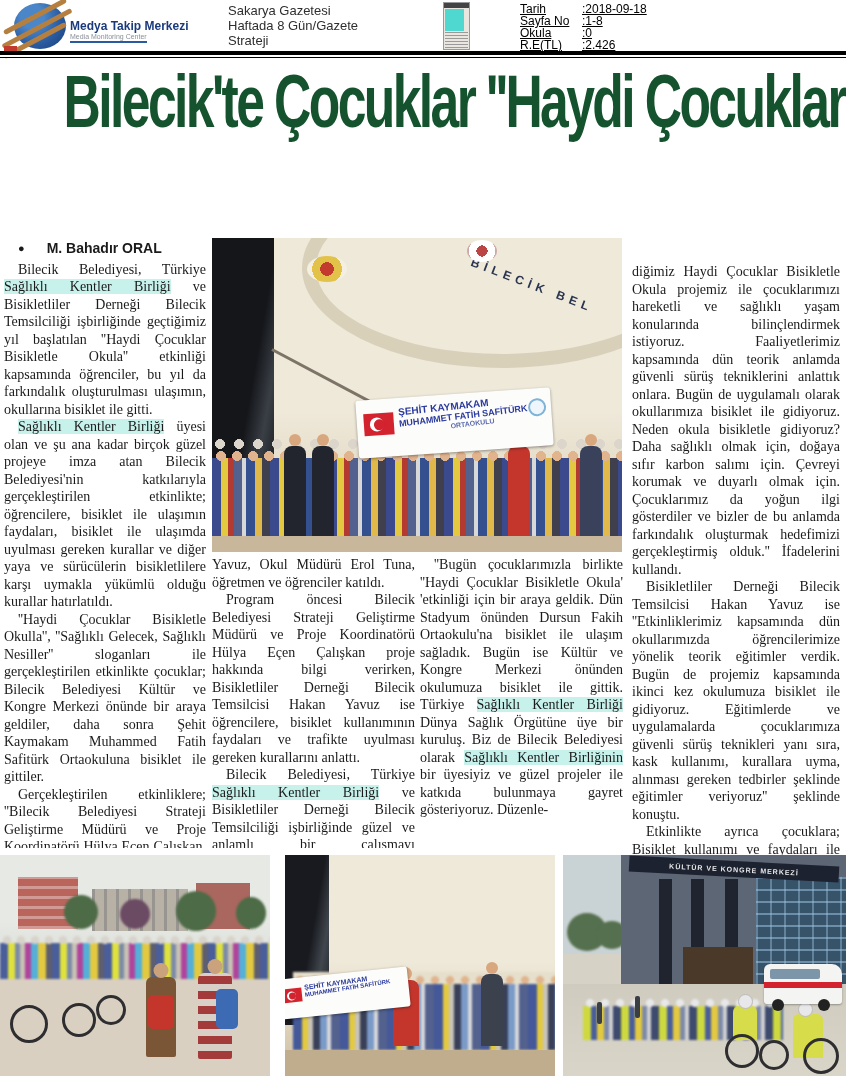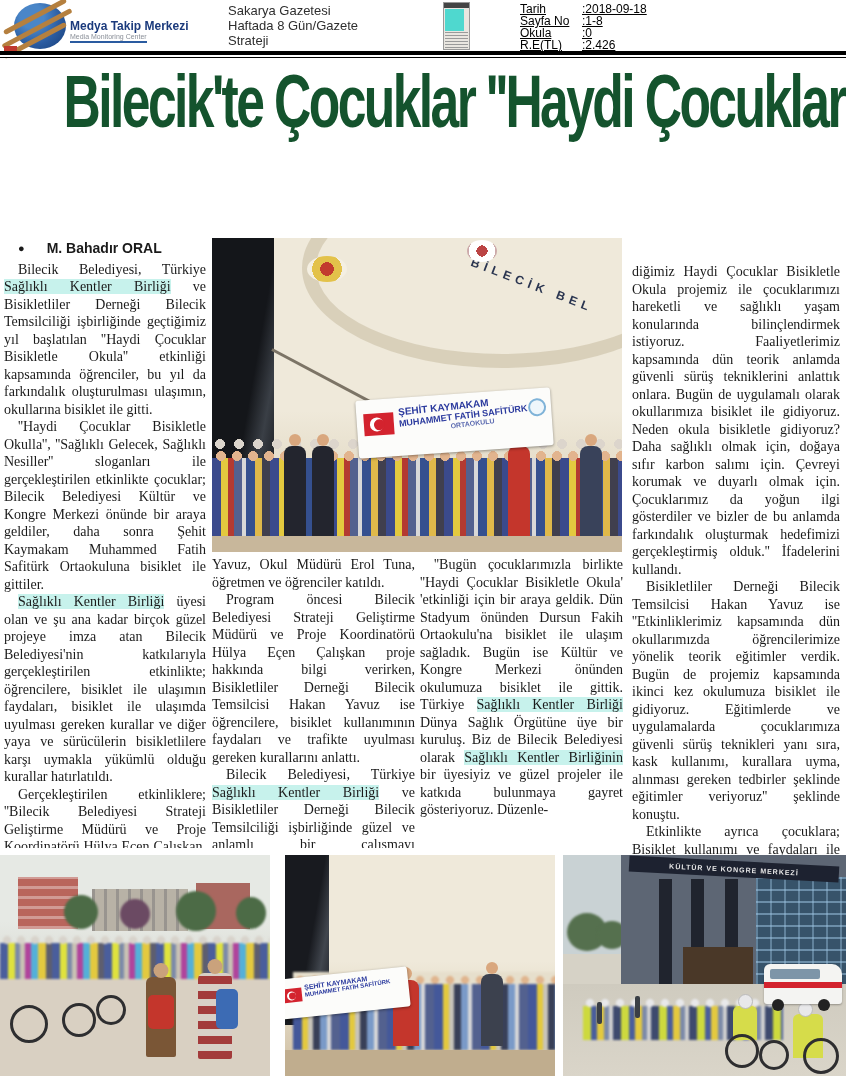--- a/index.html
+++ b/index.html
@@ -215,22 +215,22 @@
     <div><span class="hl-line">Bilecik'te Çocuklar ''Haydi Çocuklar</span></div>
   </div>
 
   <div class="col" id="col1">
     <div class="byline">
       <span class="dot">●</span>
       <span>M. Bahadır ORAL</span>
     </div>
     <div>
         <p><span>Bilecik Belediyesi, Türkiye </span><span class="hl">Sağlıklı Kentler Birliği</span><span> ve Bisikletliler Derneği Bilecik Temsilciliği işbirliğinde geçtiğimiz yıl başlatılan ''Haydi Çocuklar Bisikletle Okula'' etkinliği kapsamında öğrenciler, bu yıl da farkındalık oluşturulması ulaşımın, okullarına bisiklet ile gitti.</span></p>
+        <p><span class="hl">Sağlıklı Kentler Birliği</span><span> üyesi olan ve şu ana kadar birçok güzel projeye imza atan Bilecik Belediyesi'nin katkılarıyla gerçekleştirilen etkinlikte; öğrencilere, bisiklet ile ulaşımın faydaları, bisiklet ile ulaşımda uyulması gereken kurallar ve diğer yaya ve sürücülerin bisikletlilere karşı uymakla yükümlü olduğu kurallar hatırlatıldı.</span></p>
         <p><span>''Haydi Çocuklar Bisikletle Okulla'', ''Sağlıklı Gelecek, Sağlıklı Nesiller'' sloganları ile gerçekleştirilen etkinlikte çocuklar; Bilecik Belediyesi Kültür ve Kongre Merkezi önünde bir araya geldiler, daha sonra Şehit Kaymakam Muhammed Fatih Safitürk Ortaokuluna bisiklet ile gittiler.</span></p>
-        <p><span class="hl">Sağlıklı Kentler Birliği</span><span> üyesi olan ve şu ana kadar birçok güzel projeye imza atan Bilecik Belediyesi'nin katkılarıyla gerçekleştirilen etkinlikte; öğrencilere, bisiklet ile ulaşımın faydaları, bisiklet ile ulaşımda uyulması gereken kurallar ve diğer yaya ve sürücülerin bisikletlilere karşı uymakla yükümlü olduğu kurallar hatırlatıldı.</span></p>
         <p><span>Gerçekleştirilen etkinliklere; ''Bilecik Belediyesi Strateji Geliştirme Müdürü ve Proje Koordinatörü Hülya Eçen Çalışkan,  Bisikletliler Derneği Bilecik Temsilcisi Hakan</span></p>
       </div>
   </div>
   <div class="col" id="col2">
     <div>
         <p class="noindent"><span>Yavuz,  Okul Müdürü Erol Tuna, öğretmen ve öğrenciler katıldı.</span></p>
         <p><span>Program öncesi Bilecik Belediyesi Strateji Geliştirme Müdürü ve Proje Koordinatörü Hülya Eçen Çalışkan proje hakkında bilgi verirken, Bisikletliler Derneği Bilecik Temsilcisi Hakan Yavuz ise  öğrencilere, bisiklet kullanımının faydaları ve trafikte uyulması gereken kurallarını anlattı.</span></p>
         <p><span>Bilecik Belediyesi, Türkiye </span><span class="hl">Sağlıklı Kentler Birliği</span><span> ve Bisikletliler Derneği Bilecik Temsilciliği işbirliğinde güzel ve anlamlı bir çalışmayı sergilediklerini kaydeden Proje</span></p>
       </div>
   </div>

